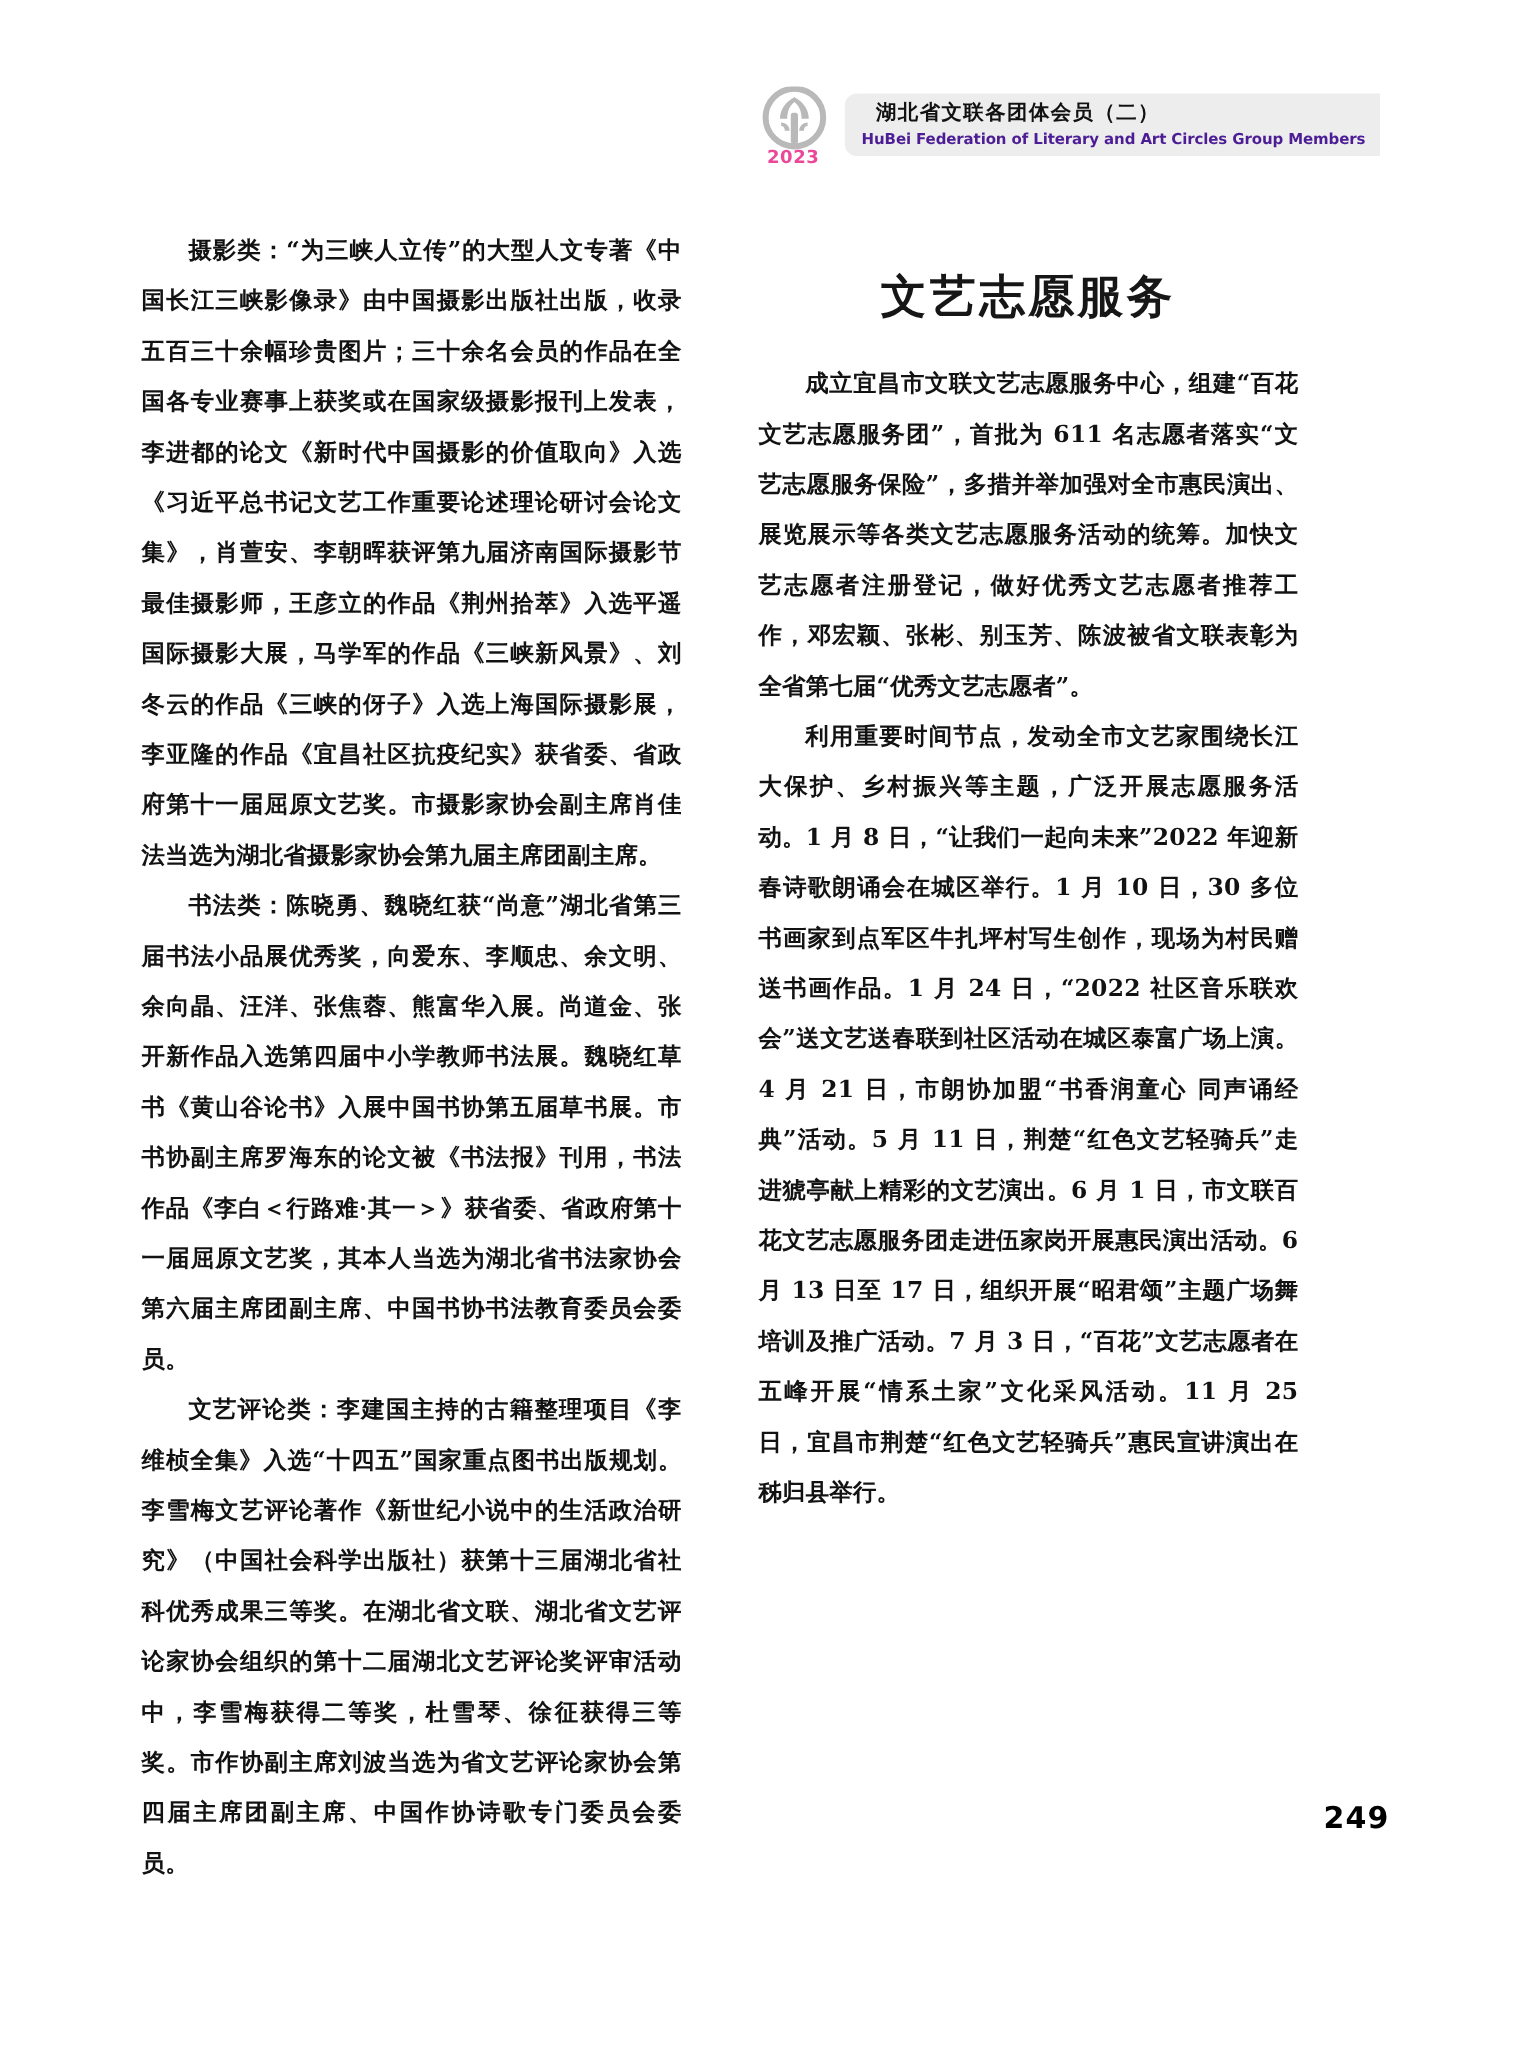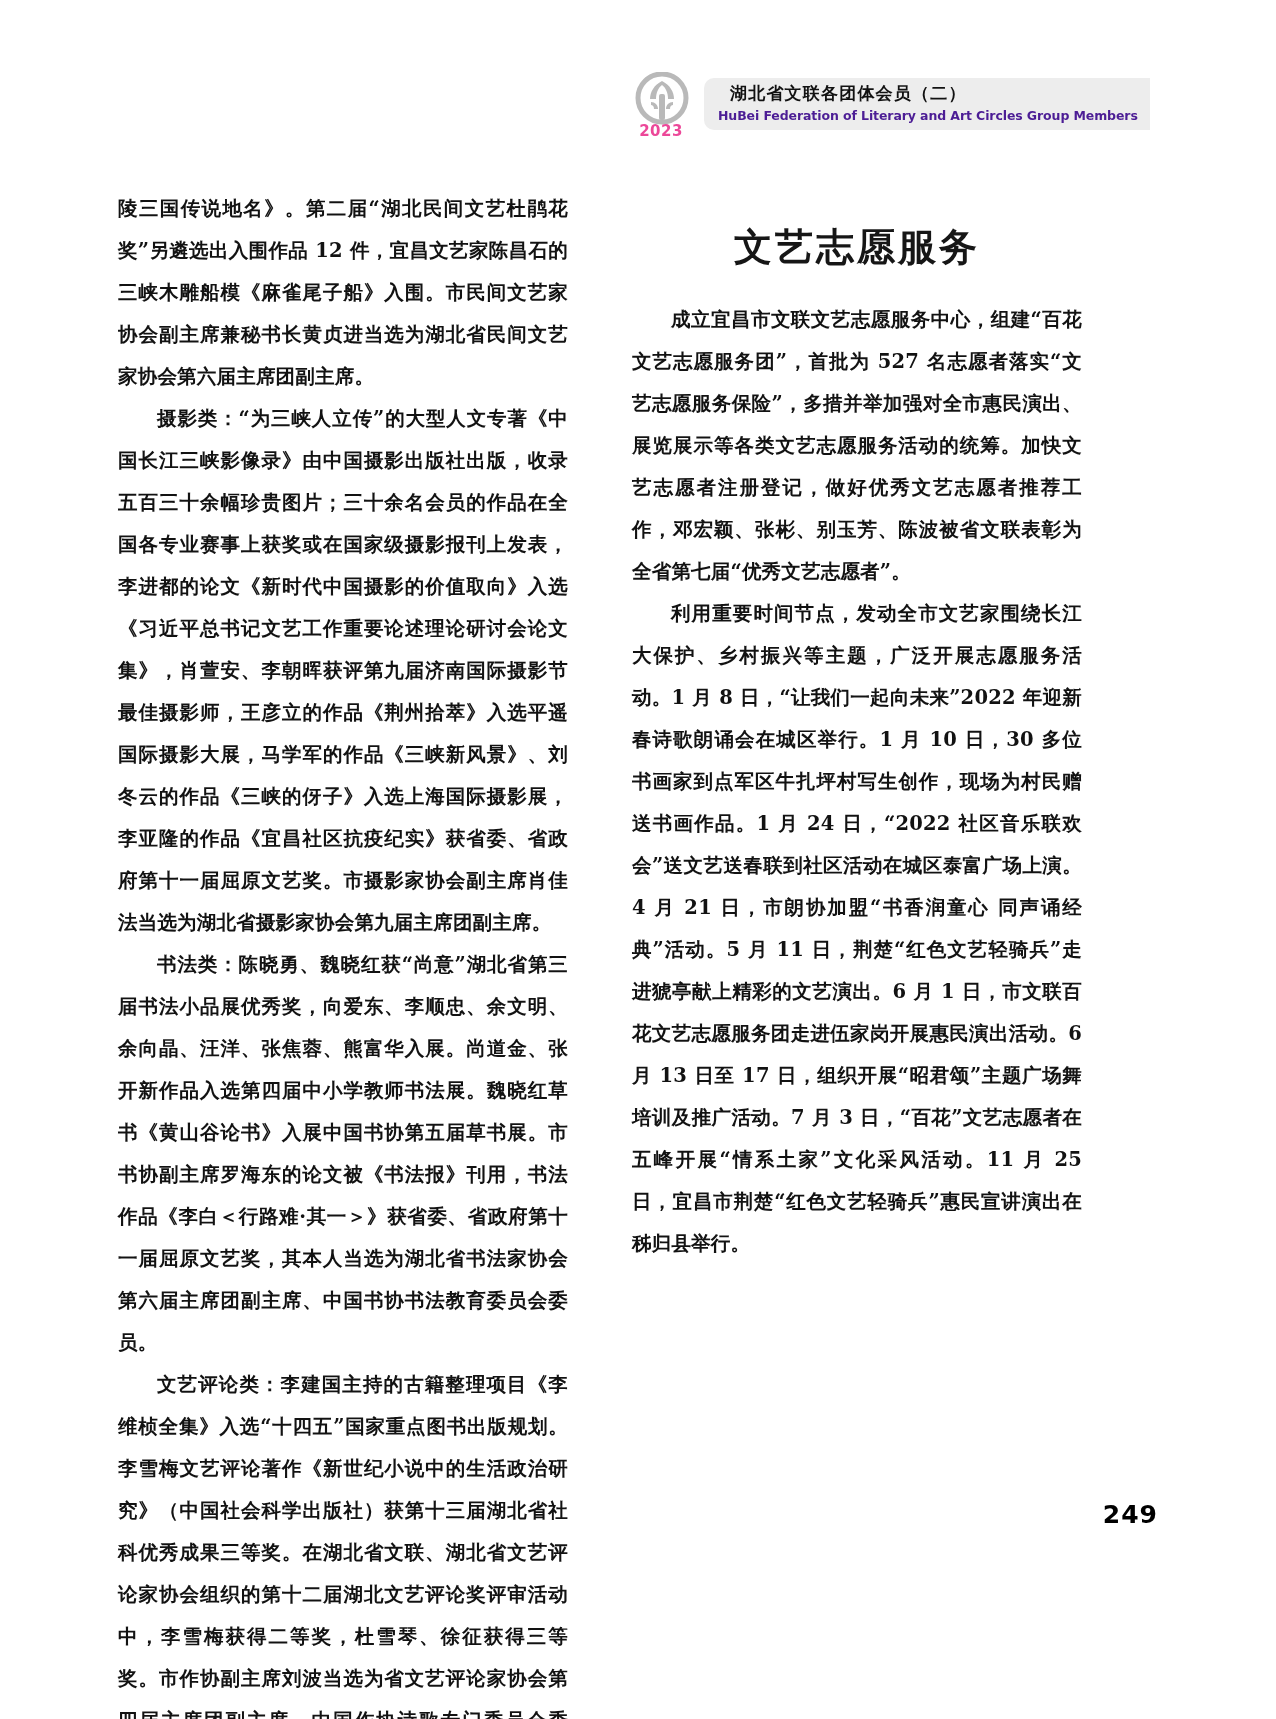--- a/index.html
+++ b/index.html
@@ -158,33 +158,32 @@
 
   <div class="header-cn">湖北省文联各团体会员（二）</div>
 
   <div class="header-en">HuBei Federation of Literary and Art Circles Group Members</div>
 </div>
 
 <div class="columns">
 
   <div class="col col-left">
 
-    <p class="para"><span>陵三国传说地名》。第二届“湖北民间文艺杜鹃花奖”另遴选出入围作品 12 件，宜昌文艺家陈昌石的三峡木雕船模《麻雀尾子船》入围。市民间文艺家协会副主席兼秘书长黄贞进当选为湖北省民间文艺家协会第六届主席团副主席。</span></p>
 
     <p class="para indent"><span class="lead">摄影类：</span><span>“为三峡人立传”的大型人文专著《中国长江三峡影像录》由中国摄影出版社出版，收录五百三十余幅珍贵图片；三十余名会员的作品在全国各专业赛事上获奖或在国家级摄影报刊上发表，李进都的论文《新时代中国摄影的价值取向》入选《习近平总书记文艺工作重要论述理论研讨会论文集》，肖萱安、李朝晖获评第九届济南国际摄影节最佳摄影师，王彦立的作品《荆州拾萃》入选平遥国际摄影大展，马学军的作品《三峡新风景》、刘冬云的作品《三峡的伢子》入选上海国际摄影展，李亚隆的作品《宜昌社区抗疫纪实》获省委、省政府第十一届屈原文艺奖。市摄影家协会副主席肖佳法当选为湖北省摄影家协会第九届主席团副主席。</span></p>
 
     <p class="para indent"><span class="lead">书法类：</span><span>陈晓勇、魏晓红获“尚意”湖北省第三届书法小品展优秀奖，向爱东、李顺忠、余文明、余向晶、汪洋、张焦蓉、熊富华入展。尚道金、张开新作品入选第四届中小学教师书法展。魏晓红草书《黄山谷论书》入展中国书协第五届草书展。市书协副主席罗海东的论文被《书法报》刊用，书法作品《李白＜行路难·其一＞》获省委、省政府第十一届屈原文艺奖，其本人当选为湖北省书法家协会第六届主席团副主席、中国书协书法教育委员会委员。</span></p>
 
     <p class="para indent"><span class="lead">文艺评论类：</span><span>李建国主持的古籍整理项目《李维桢全集》入选“十四五”国家重点图书出版规划。李雪梅文艺评论著作《新世纪小说中的生活政治研究》（中国社会科学出版社）获第十三届湖北省社科优秀成果三等奖。在湖北省文联、湖北省文艺评论家协会组织的第十二届湖北文艺评论奖评审活动中，李雪梅获得二等奖，杜雪琴、徐征获得三等奖。市作协副主席刘波当选为省文艺评论家协会第四届主席团副主席、中国作协诗歌专门委员会委员。</span></p>
   </div>
 
   <div class="col col-right">
 
 
     <h1 class="section-title">文艺志愿服务</h1>
 
-    <p class="para indent">成立宜昌市文联文艺志愿服务中心，组建“百花文艺志愿服务团”，首批为 527 名志愿者落实“文艺志愿服务保险”，多措并举加强对全市惠民演出、展览展示等各类文艺志愿服务活动的统筹。加快文艺志愿者注册登记，做好优秀文艺志愿者推荐工作，邓宏颖、张彬、别玉芳、陈波被省文联表彰为全省第七届“优秀文艺志愿者”。</p>
+    <p class="para indent">成立宜昌市文联文艺志愿服务中心，组建“百花文艺志愿服务团”，首批为 611 名志愿者落实“文艺志愿服务保险”，多措并举加强对全市惠民演出、展览展示等各类文艺志愿服务活动的统筹。加快文艺志愿者注册登记，做好优秀文艺志愿者推荐工作，邓宏颖、张彬、别玉芳、陈波被省文联表彰为全省第七届“优秀文艺志愿者”。</p>
 
     <p class="para indent">利用重要时间节点，发动全市文艺家围绕长江大保护、乡村振兴等主题，广泛开展志愿服务活动。1 月 8 日，“让我们一起向未来”2022 年迎新春诗歌朗诵会在城区举行。1 月 10 日，30 多位书画家到点军区牛扎坪村写生创作，现场为村民赠送书画作品。1 月 24 日，“2022 社区音乐联欢会”送文艺送春联到社区活动在城区泰富广场上演。4 月 21 日，市朗协加盟“书香润童心 同声诵经典”活动。5 月 11 日，荆楚“红色文艺轻骑兵”走进猇亭献上精彩的文艺演出。6 月 1 日，市文联百花文艺志愿服务团走进伍家岗开展惠民演出活动。6 月 13 日至 17 日，组织开展“昭君颂”主题广场舞培训及推广活动。7 月 3 日，“百花”文艺志愿者在五峰开展“情系土家”文化采风活动。11 月 25 日，宜昌市荆楚“红色文艺轻骑兵”惠民宣讲演出在秭归县举行。</p>
   </div>
 </div>
 
 <div class="folio">249</div>
 
 </body></html>

